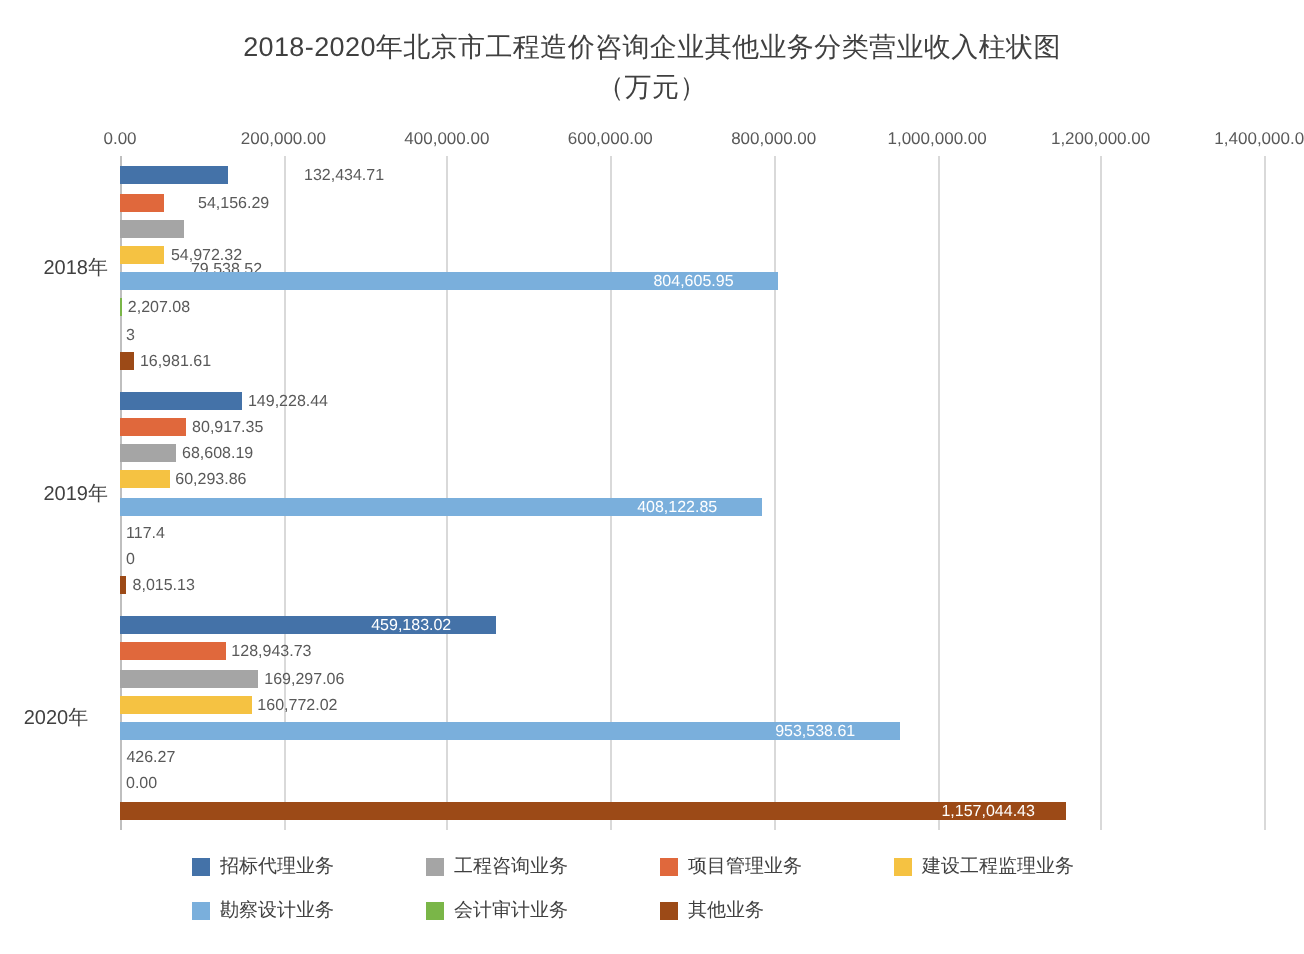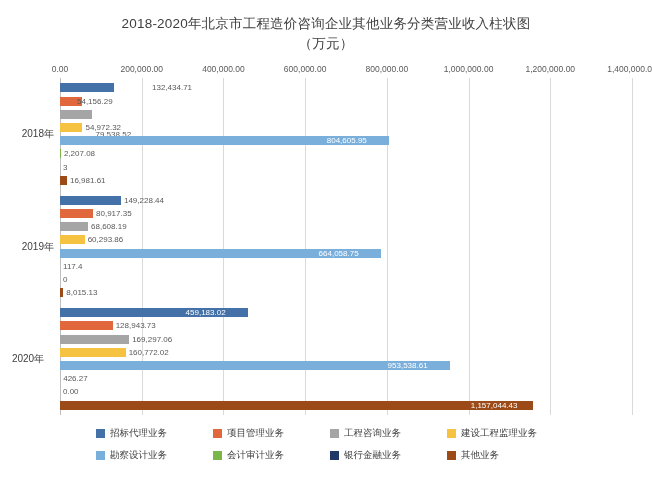--- a/index.html
+++ b/index.html
@@ -148,42 +148,42 @@
         <div class="gridline" style="left: 326.857px;"></div>
         <div class="gridline" style="left: 408.571px;"></div>
         <div class="gridline" style="left: 490.286px;"></div>
         <div class="gridline" style="left: 572px;"></div>
       </div>
     <div class="axis-line-left"></div>
     <div id="bars-layer">
         <div class="bar" style="left: 0px; top: 5.46667px; width: 54.109px; background: rgb(68, 114, 168);"></div>
         <div class="bar-value" style="top: 5.46667px; left: 74px; margin-left: 18px;">132,434.71</div>
         <div class="bar" style="left: 0px; top: 18.6667px; width: 22.1267px; background: rgb(224, 104, 60);"></div>
-        <div class="bar-value" style="top: 18.6667px; left: 17px;">54,156.29</div>
+        <div class="bar-value" style="top: 18.6667px; left: 39px;">54,156.29</div>
         <div class="bar" style="left: 0px; top: 31.8667px; width: 32.4972px; background: rgb(165, 165, 165);"></div>
         <div class="bar-value" style="top: 31.8667px; left: 35.4972px; margin-top: 20px;">79,538.52</div>
         <div class="bar" style="left: 0px; top: 45.0667px; width: 22.4601px; background: rgb(245, 194, 66);"></div>
         <div class="bar-value" style="top: 45.0667px; left: 25.4601px;">54,972.32</div>
         <div class="bar" style="left: 0px; top: 58.2667px; width: 328.739px; background: rgb(122, 175, 220);"></div>
         <div class="bar-value inside" style="top: 58.2667px; left: 266.739px;">804,605.95</div>
         <div class="bar" style="left: 0px; top: 71.4667px; width: 0.90175px; background: rgb(122, 182, 72);"></div>
         <div class="bar-value" style="top: 71.4667px; left: 3.90175px;">2,207.08</div>
         <div class="bar-value" style="top: 84.6667px; left: 3.00123px;">3</div>
         <div class="bar" style="left: 0px; top: 97.8667px; width: 6.9382px; background: rgb(156, 74, 23);"></div>
         <div class="bar-value" style="top: 97.8667px; left: 9.9382px;">16,981.61</div>
         <div class="bar" style="left: 0px; top: 117.8px; width: 60.9705px; background: rgb(68, 114, 168);"></div>
         <div class="bar-value" style="top: 117.8px; left: 63.9705px;">149,228.44</div>
         <div class="bar" style="left: 0px; top: 131px; width: 33.0605px; background: rgb(224, 104, 60);"></div>
         <div class="bar-value" style="top: 131px; left: 36.0605px;">80,917.35</div>
         <div class="bar" style="left: 0px; top: 144.2px; width: 28.0313px; background: rgb(165, 165, 165);"></div>
         <div class="bar-value" style="top: 144.2px; left: 31.0313px;">68,608.19</div>
         <div class="bar" style="left: 0px; top: 157.4px; width: 24.6343px; background: rgb(245, 194, 66);"></div>
         <div class="bar-value" style="top: 157.4px; left: 27.6343px;">60,293.86</div>
         <div class="bar" style="left: 0px; top: 170.6px; width: 320.587px; background: rgb(122, 175, 220);"></div>
-        <div class="bar-value inside" style="top: 170.6px; left: 258.587px;">664,058.75</div>
+        <div class="bar-value inside" style="top: 170.6px; left: 258.587px;">408,122.85</div>
         <div class="bar-value" style="top: 183.8px; left: 3.04797px;">117.4</div>
         <div class="bar-value" style="top: 197px; left: 3px;">0</div>
         <div class="bar" style="left: 0px; top: 210.2px; width: 3.27475px; background: rgb(156, 74, 23);"></div>
         <div class="bar-value" style="top: 210.2px; left: 6.27475px;">8,015.13</div>
         <div class="bar" style="left: 0px; top: 230.133px; width: 187.609px; background: rgb(68, 114, 168);"></div>
         <div class="bar-value inside" style="top: 230.133px; left: 125.609px;">459,183.02</div>
         <div class="bar" style="left: 0px; top: 243.333px; width: 52.6827px; background: rgb(224, 104, 60);"></div>
         <div class="bar-value" style="top: 243.333px; left: 55.6827px;">128,943.73</div>
         <div class="bar" style="left: 0px; top: 256.533px; width: 69.1699px; background: rgb(165, 165, 165);"></div>
         <div class="bar-value" style="top: 256.533px; left: 72.1699px;">169,297.06</div>
@@ -202,42 +202,38 @@
         <div class="group-label" style="top: 273.833px; text-align: center;">2020年</div>
       </div>
   </div>
 
   <div class="legend" id="legend">
       <div class="legend-item">
         <span class="legend-swatch" style="background: rgb(68, 114, 168);"></span>
         <span class="legend-label">招标代理业务</span>
       </div>
       <div class="legend-item">
+        <span class="legend-swatch" style="background: rgb(165, 165, 165);"></span>
+        <span class="legend-label">工程咨询业务</span>
+      </div>
+      <div class="legend-item">
         <span class="legend-swatch" style="background: rgb(224, 104, 60);"></span>
         <span class="legend-label">项目管理业务</span>
       </div>
       <div class="legend-item">
-        <span class="legend-swatch" style="background: rgb(165, 165, 165);"></span>
-        <span class="legend-label">工程咨询业务</span>
-      </div>
-      <div class="legend-item">
         <span class="legend-swatch" style="background: rgb(245, 194, 66);"></span>
         <span class="legend-label">建设工程监理业务</span>
       </div>
       <div class="legend-item">
         <span class="legend-swatch" style="background: rgb(122, 175, 220);"></span>
         <span class="legend-label">勘察设计业务</span>
       </div>
       <div class="legend-item">
         <span class="legend-swatch" style="background: rgb(122, 182, 72);"></span>
         <span class="legend-label">会计审计业务</span>
       </div>
       <div class="legend-item">
-        <span class="legend-swatch" style="background: rgb(31, 56, 100);"></span>
-        <span class="legend-label">银行金融业务</span>
-      </div>
-      <div class="legend-item">
         <span class="legend-swatch" style="background: rgb(156, 74, 23);"></span>
         <span class="legend-label">其他业务</span>
       </div>
     </div>
 
 </div>
 
 </body></html>

